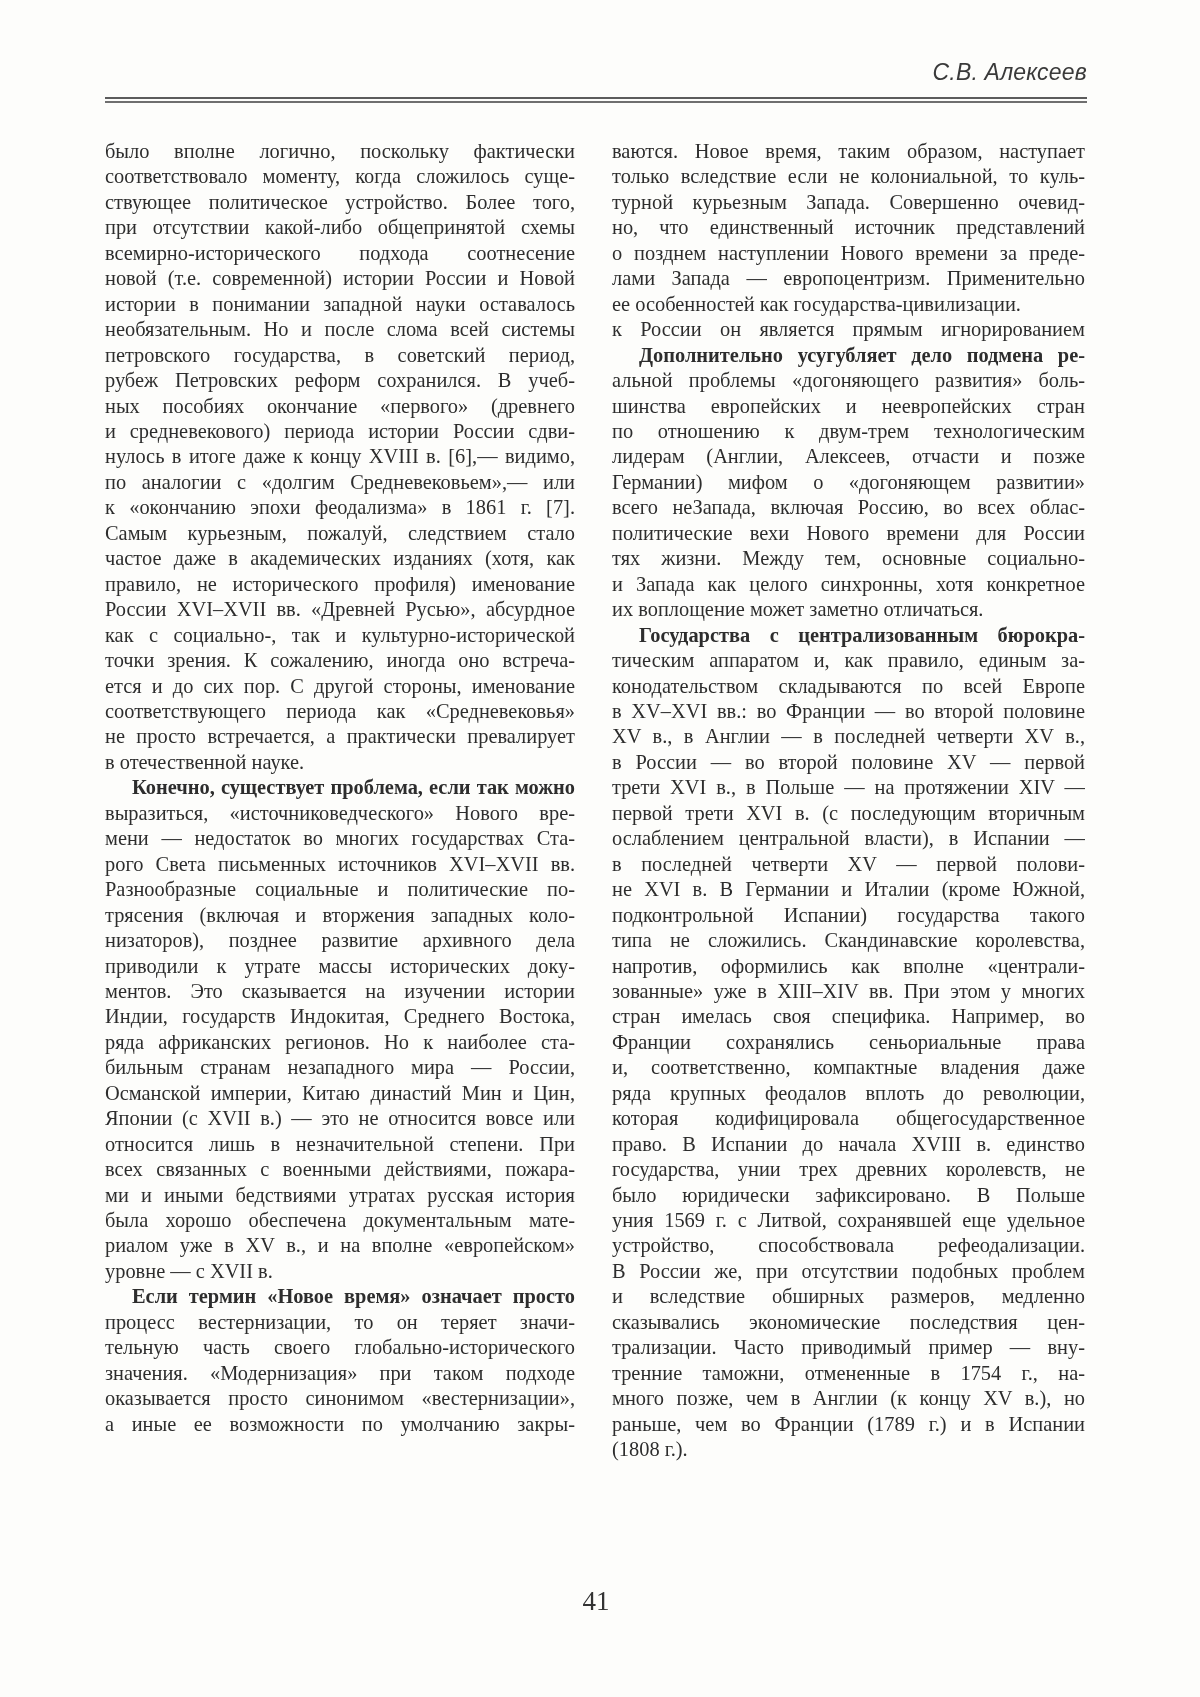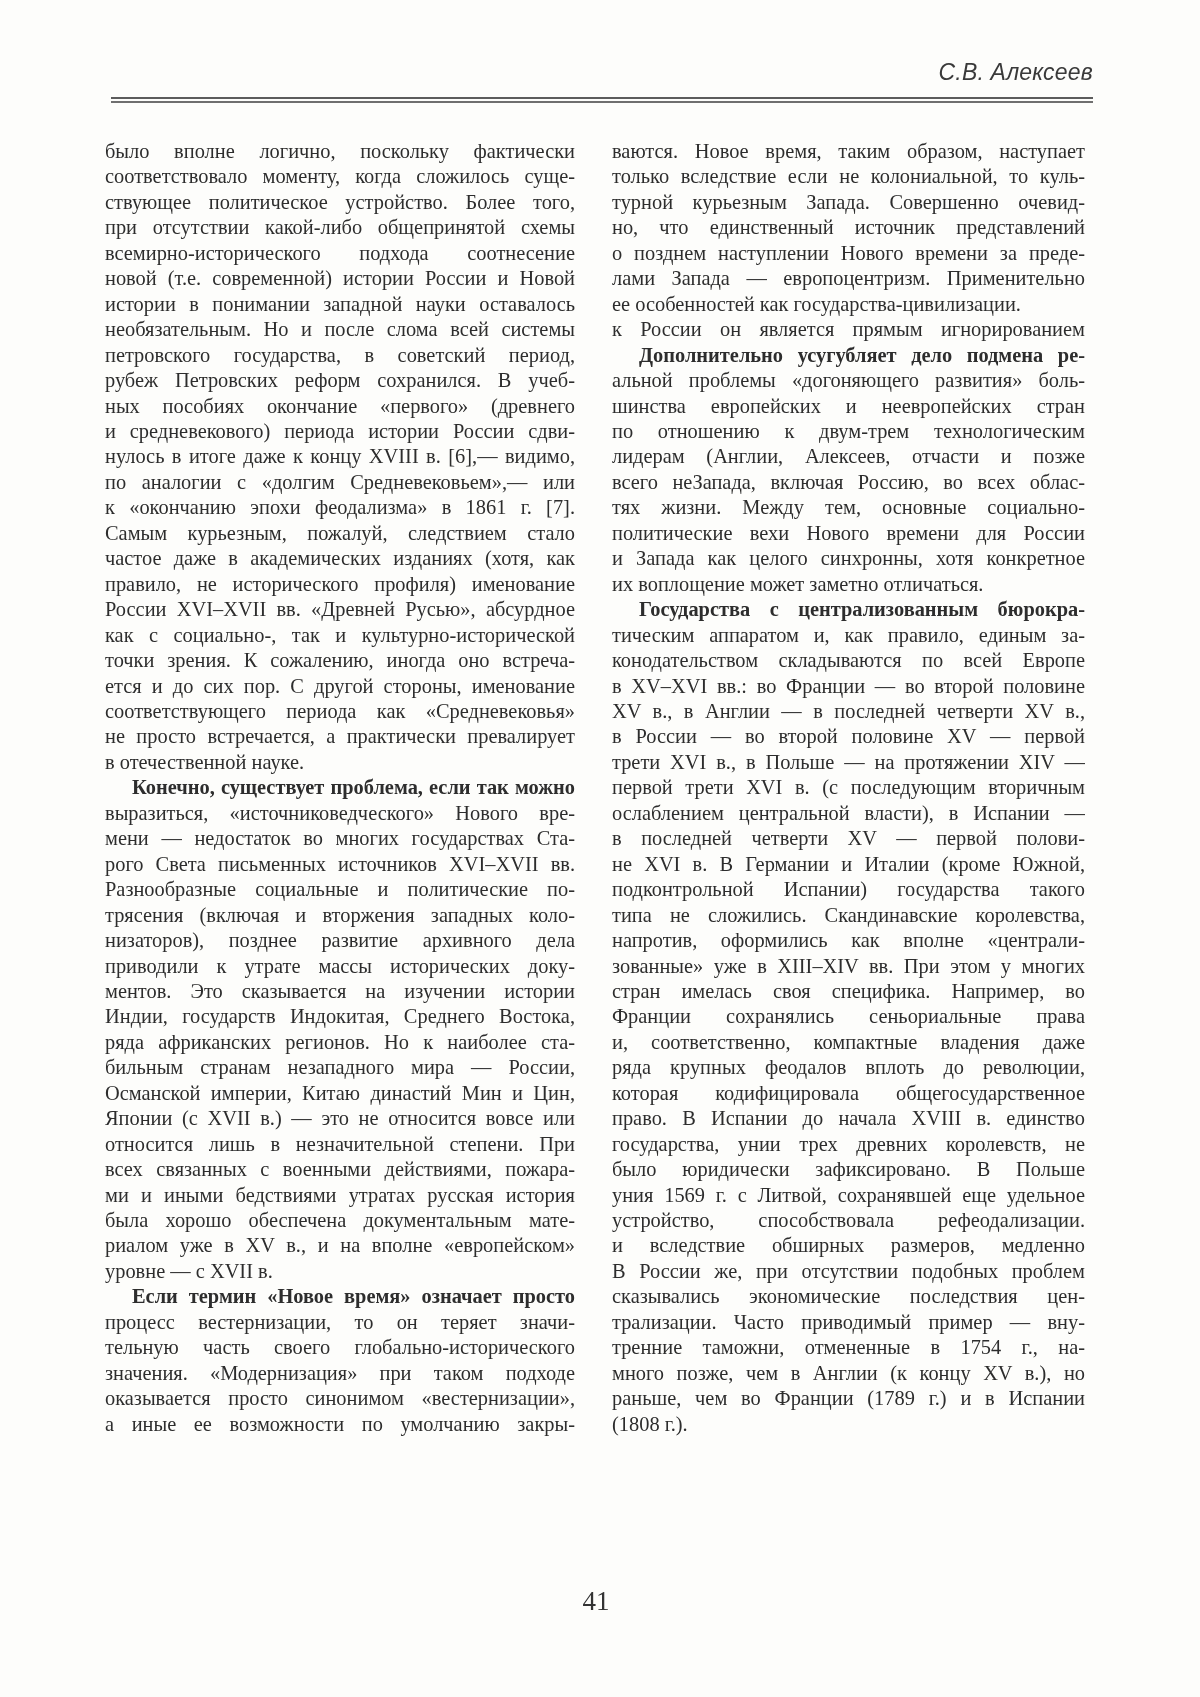--- a/index.html
+++ b/index.html
@@ -4,21 +4,21 @@
 <style>
   html, body { margin: 0; padding: 0; }
   body {
     width: 1200px; height: 1697px;
     background: #fdfdfb;
     font-family: "Liberation Serif", "DejaVu Serif", serif;
     color: #2d2d2d;
   }
   .page { position: relative; width: 1200px; height: 1697px; overflow: hidden; }
 
-  .header { position: absolute; left: 111px; width: 982px; top: 58px; }
+  .header { position: absolute; left: 105px; width: 982px; top: 58px; }
   .author {
     text-align: right;
     font-family: "Liberation Sans", "DejaVu Sans", sans-serif;
     font-style: italic;
     font-size: 23px;
     line-height: 28px;
     color: #3a3a3a;
     letter-spacing: 0.2px;
   }
   .rule {
@@ -119,23 +119,24 @@
         <div class="line">но, что единственный источник представлений</div>
         <div class="line">о позднем наступлении Нового времени за преде-</div>
         <div class="line">лами Запада — европоцентризм. Применительно</div>
         <div class="line last-line">ее особенностей как государства-цивилизации.</div>
         <div class="line">к России он является прямым игнорированием</div>
         <div class="line indent">Дополнительно усугубляет дело подмена ре-</div>
         <div class="line">альной проблемы «догоняющего развития» боль-</div>
         <div class="line">шинства европейских и неевропейских стран</div>
         <div class="line">по отношению к двум-трем технологическим</div>
         <div class="line">лидерам (Англии, Алексеев, отчасти и позже</div>
+        <div class="line">Германии) мифом о «догоняющем развитии»</div>
         <div class="line">всего неЗапада, включая Россию, во всех облас-</div>
+        <div class="line">политические вехи Нового времени для России</div>
         <div class="line">тях жизни. Между тем, основные социально-</div>
-        <div class="line">политические вехи Нового времени для России</div>
         <div class="line">и Запада как целого синхронны, хотя конкретное</div>
         <div class="line last-line">их воплощение может заметно отличаться.</div>
         <div class="line indent">Государства с централизованным бюрокра-</div>
         <div class="line">тическим аппаратом и, как правило, единым за-</div>
         <div class="line">конодательством складываются по всей Европе</div>
         <div class="line">в XV–XVI вв.: во Франции — во второй половине</div>
         <div class="line">XV в., в Англии — в последней четверти XV в.,</div>
         <div class="line">в России — во второй половине XV — первой</div>
         <div class="line">трети XVI в., в Польше — на протяжении XIV —</div>
         <div class="line">первой трети XVI в. (с последующим вторичным</div>
@@ -149,22 +150,22 @@
         <div class="line">стран имелась своя специфика. Например, во</div>
         <div class="line">Франции сохранялись сеньориальные права</div>
         <div class="line">и, соответственно, компактные владения даже</div>
         <div class="line">ряда крупных феодалов вплоть до революции,</div>
         <div class="line">которая кодифицировала общегосударственное</div>
         <div class="line">право. В Испании до начала XVIII в. единство</div>
         <div class="line">государства, унии трех древних королевств, не</div>
         <div class="line">было юридически зафиксировано. В Польше</div>
         <div class="line">уния 1569 г. с Литвой, сохранявшей еще удельное</div>
         <div class="line">устройство, способствовала рефеодализации.</div>
+        <div class="line">В России же, при отсутствии подобных проблем</div>
         <div class="line">и вследствие обширных размеров, медленно</div>
-        <div class="line">В России же, при отсутствии подобных проблем</div>
         <div class="line">сказывались экономические последствия цен-</div>
         <div class="line">трализации. Часто приводимый пример — вну-</div>
         <div class="line">тренние таможни, отмененные в 1754 г., на-</div>
         <div class="line">много позже, чем в Англии (к концу XV в.), но</div>
         <div class="line">раньше, чем во Франции (1789 г.) и в Испании</div>
         <div class="line last-line">(1808 г.).</div>
       </div>
   </div>
 
   <div class="footer">

